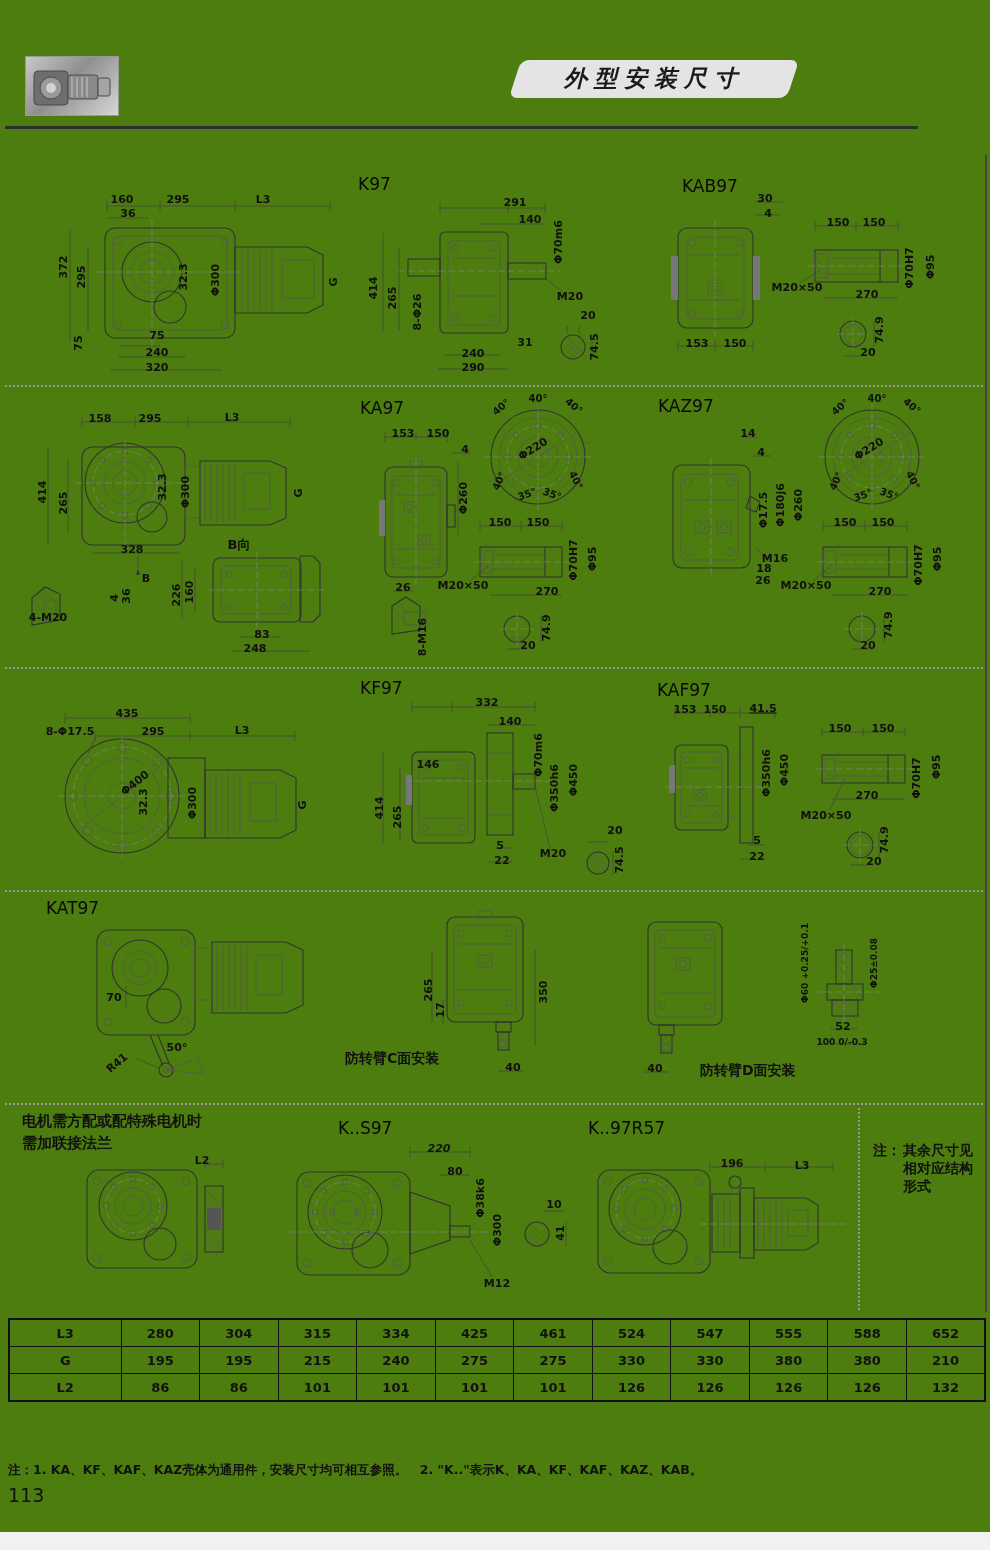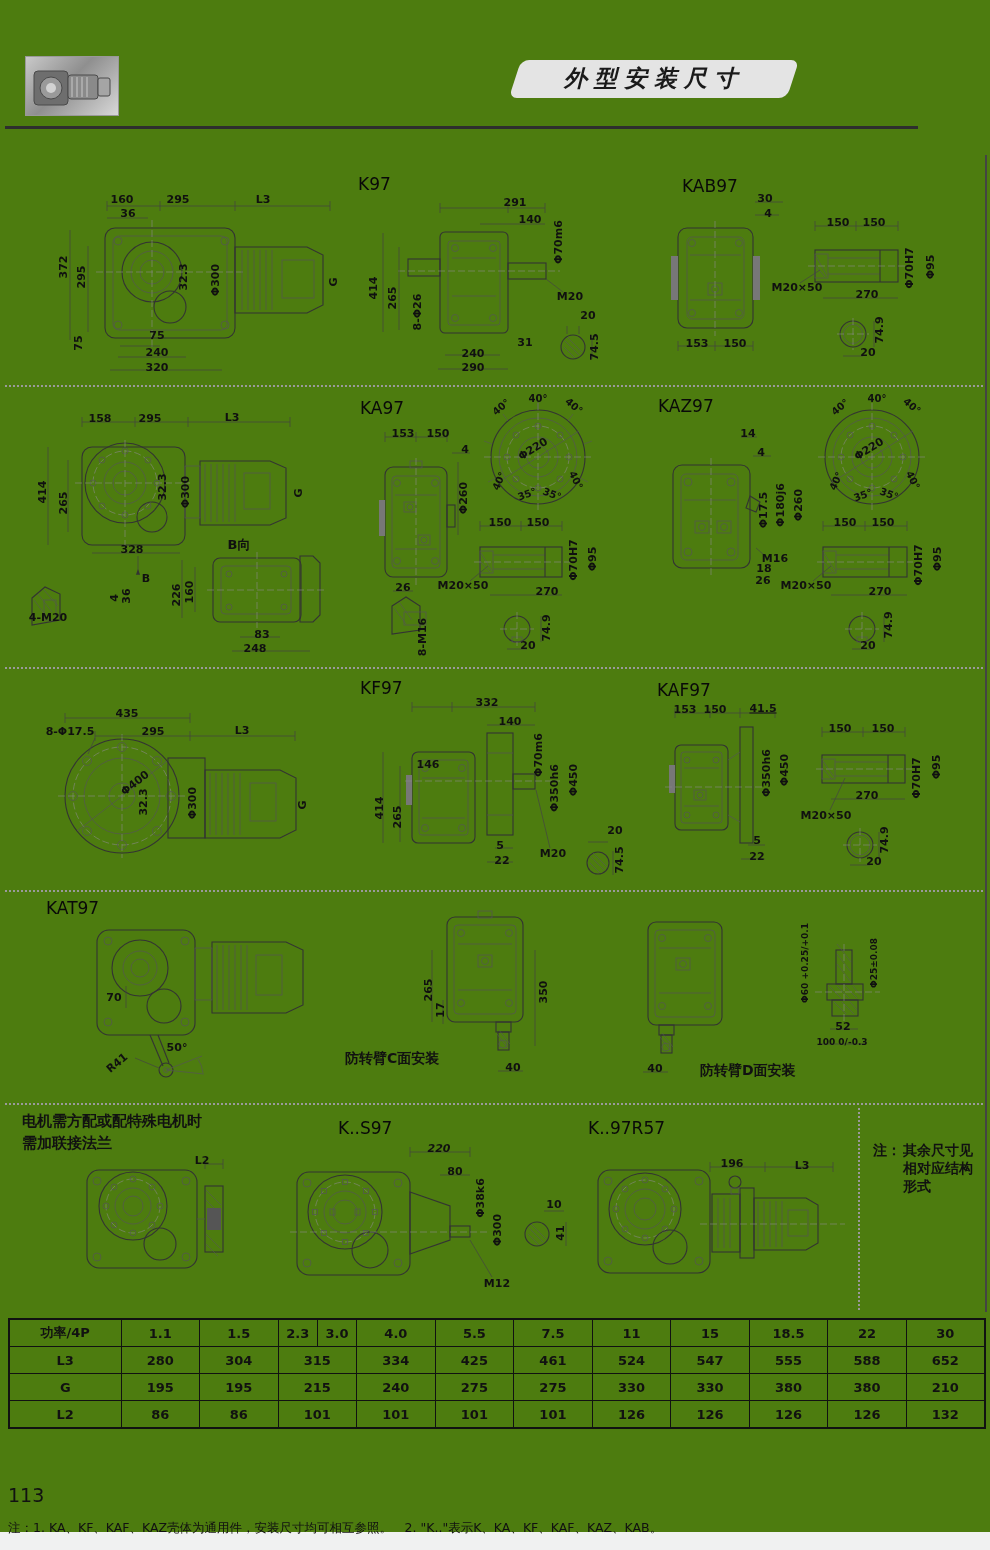--- a/index.html
+++ b/index.html
@@ -27,21 +27,21 @@
        transform:translate(-50%,-50%);}
   .title{position:absolute;font-size:17px;font-weight:normal;color:#090909;z-index:2;white-space:nowrap;}
   .cap{position:absolute;font-size:14px;font-weight:bold;z-index:2;white-space:nowrap;}
   .note{position:absolute;font-size:15px;font-weight:bold;z-index:2;white-space:nowrap;}
   .sidenote{position:absolute;font-size:14px;font-weight:bold;z-index:2;white-space:nowrap;}
   
   table.spec{position:absolute;left:8px;top:1318px;width:976px;border-collapse:collapse;
              table-layout:fixed;z-index:2;border:2px solid #111;}
   table.spec td{border:1px solid #111;text-align:center;font-size:13px;font-weight:bold;
                 height:26px;padding:0;white-space:nowrap;overflow:hidden;}
-  .footnote{position:absolute;left:8px;top:1520px;font-size:12.5px;font-weight:normal;z-index:2;white-space:nowrap;}
+  .footnote{position:absolute;left:8px;top:1462px;font-size:12.5px;font-weight:bold;z-index:2;white-space:nowrap;}
   .pagenum{position:absolute;left:8px;top:1484px;font-size:19px;z-index:2;}
   
   .o{fill:none;stroke:#333;stroke-width:1.1}
   .i{fill:none;stroke:#555;stroke-width:.7}
   .d{stroke:#444;stroke-width:.7}
   .c{stroke:#8a8a8a;stroke-width:.6;stroke-dasharray:7 3;fill:none}
   .h{stroke:#555;stroke-width:.6}
 </style>
 </head>
 <body>
@@ -904,35 +904,20 @@
         <col style="width: 39.2727px;">
         <col style="width: 39.2727px;">
         <col style="width: 39.2727px;">
         <col style="width: 39.2727px;">
         <col style="width: 39.2727px;">
         <col style="width: 39.2727px;">
         <col style="width: 39.2727px;">
       </colgroup>
       <tbody>
         <tr>
-          <td>功率/4P</td>
-          <td colspan="2">1.1</td>
-          <td colspan="2">1.5</td>
-          <td>2.3</td>
-          <td>3.0</td>
-          <td colspan="2">4.0</td>
-          <td colspan="2">5.5</td>
-          <td colspan="2">7.5</td>
-          <td colspan="2">11</td>
-          <td colspan="2">15</td>
-          <td colspan="2">18.5</td>
-          <td colspan="2">22</td>
-          <td colspan="2">30</td>
-        </tr>
-        <tr>
           <td>L3</td>
           <td colspan="2">280</td>
           <td colspan="2">304</td>
           <td colspan="2">315</td>
           <td colspan="2">334</td>
           <td colspan="2">425</td>
           <td colspan="2">461</td>
           <td colspan="2">524</td>
           <td colspan="2">547</td>
           <td colspan="2">555</td>

